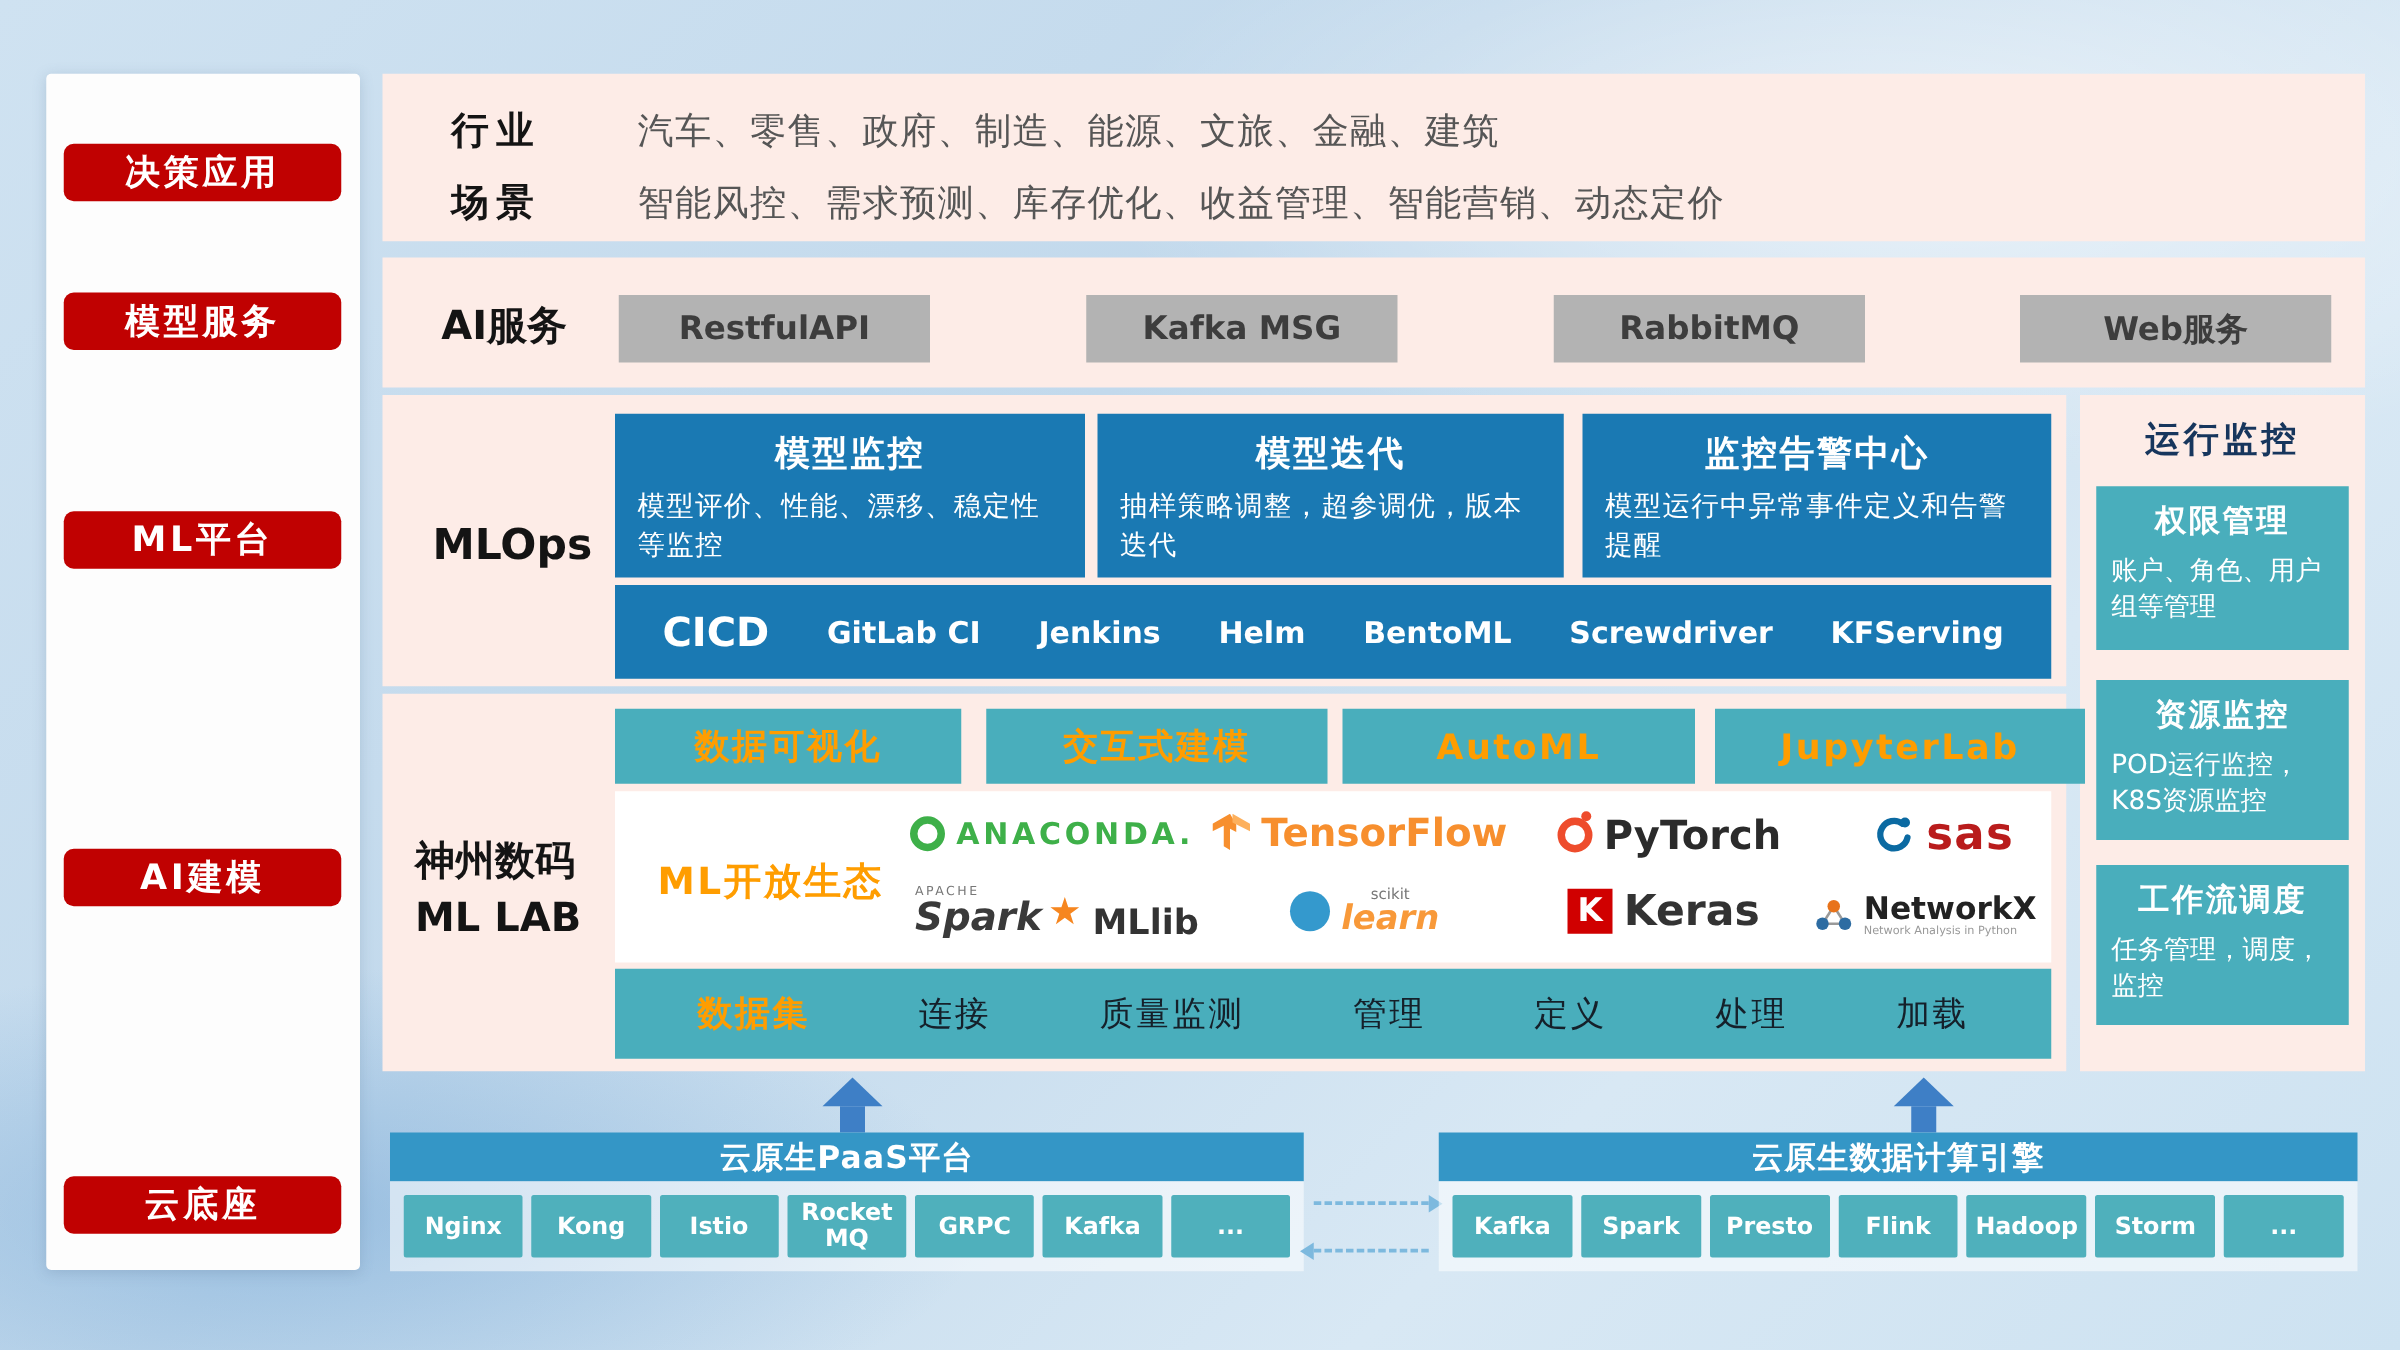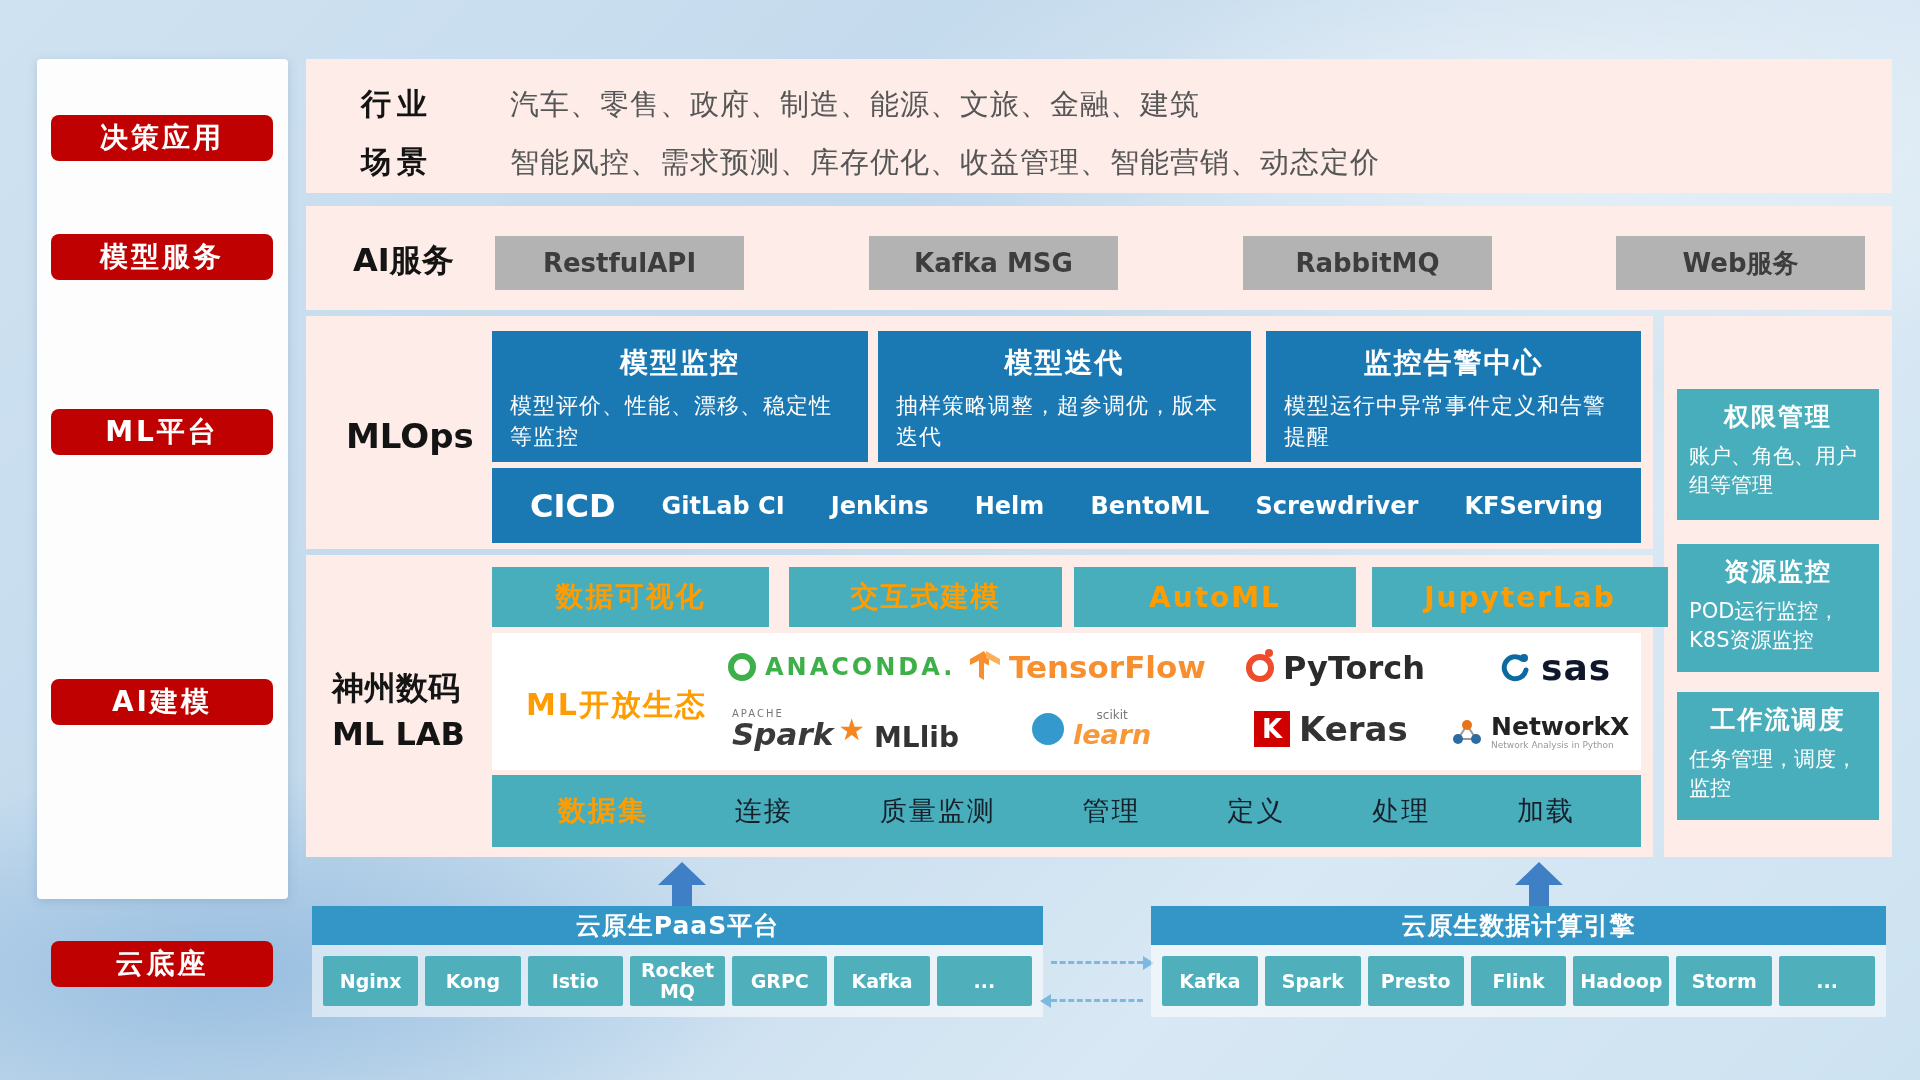--- a/index.html
+++ b/index.html
@@ -6,21 +6,21 @@
   html,body { background:#c6dcee; }
   body { font-family:"DejaVu Sans","Liberation Sans",sans-serif; }
   .stage {
     position:relative; width:1920px; height:1080px; overflow:hidden;
     background:
       radial-gradient(ellipse 900px 320px at 12% 90%, rgba(118,168,214,0.55), transparent 62%),
       radial-gradient(ellipse 1100px 420px at 80% 12%, rgba(255,255,255,0.55), transparent 60%),
       linear-gradient(135deg,#cfe2f1 0%,#c2d9ec 40%,#d8e8f4 72%,#cde2f1 100%);
   }
   
-  .sidebar { position:absolute; left:37px; top:59px; width:251px; height:840px; background:#fdfdfd; border-radius:4px; box-shadow:0 2px 10px rgba(90,120,150,.25); }
+  .sidebar { position:absolute; left:37px; top:59px; width:251px; height:957px; background:#fdfdfd; border-radius:4px; box-shadow:0 2px 10px rgba(90,120,150,.25); }
   .side-btn { position:absolute; left:14px; width:222px; height:46px; background:#c00101; color:#fff; font-size:28px; font-weight:bold; border-radius:8px; display:flex; align-items:center; justify-content:center; letter-spacing:3px; }
   
   .panel { position:absolute; background:#fdece7; }
   .industry-panel { left:306px; top:59px; width:1586px; height:134px; }
   .ind-label { position:absolute; left:55px; font-size:30px; font-weight:bold; color:#141414; letter-spacing:6px; }
   .ind-text { position:absolute; left:204px; font-size:29px; color:#565656; letter-spacing:1px; }
   .aiservice-panel { left:306px; top:206px; width:1586px; height:104px; }
   .ai-label { position:absolute; left:47px; top:33px; font-size:32px; font-weight:bold; color:#141414; }
   .gray-btn { position:absolute; top:30px; width:249px; height:54px; background:#b3b3b3; color:#3d3d3d; font-weight:bold; font-size:26px; display:flex; align-items:center; justify-content:center; }
   
@@ -44,21 +44,21 @@
   .tab-btn { position:absolute; top:12px; height:60px; background:#49aebc; color:#ff9d00; font-size:28px; font-weight:bold; display:flex; align-items:center; justify-content:center; letter-spacing:2px; }
   .logo-box { position:absolute; left:186px; top:78px; width:1149px; height:137px; background:#ffffff; }
   .eco-label { position:absolute; left:34px; top:52px; font-size:30px; font-weight:bold; color:#ff9d00; letter-spacing:2px; }
   .logo { position:absolute; display:flex; align-items:center; gap:9px; }
   .ana-icon { width:28px; height:28px; border:6px solid #3eb049; border-radius:50%; }
   .ana-text { color:#3eb049; font-weight:bold; font-size:24px; letter-spacing:3px; }
   .tf-text { color:#f78f2e; font-weight:bold; font-size:31px; }
   .pt-icon { position:relative; width:28px; height:28px; border:6px solid #ee4c2c; border-radius:50%; }
   .pt-icon::after { content:""; position:absolute; top:-11px; left:13px; width:8px; height:8px; background:#ee4c2c; border-radius:50%; }
   .pt-text { color:#2b2b2b; font-weight:bold; font-size:32px; }
-  .sas-text { color:#0f172a; font-weight:bold; font-size:36px; letter-spacing:1px; }
+  .sas-text { color:#b91c1c; font-weight:bold; font-size:36px; letter-spacing:1px; }
   .spark-stack { display:flex; flex-direction:column; line-height:1; }
   .spark-apache { font-size:10px; color:#777; letter-spacing:2px; }
   .spark-text { font-size:31px; font-weight:bold; font-style:italic; color:#3a3a3a; }
   .spark-star { color:#f6861f; font-size:30px; margin-left:-4px; }
   .mllib-text { font-size:28px; font-weight:bold; color:#333; }
   .sk-dot { width:32px; height:32px; background:#3499cd; border-radius:50%; }
   .sk-stack { display:flex; flex-direction:column; line-height:1; }
   .sk-top { font-size:12px; color:#777; text-align:center; }
   .sk-text { font-size:27px; font-weight:bold; font-style:italic; color:#f89939; }
   .keras-k { width:36px; height:36px; background:#d00000; color:#fff; font-weight:bold; font-size:26px; display:flex; align-items:center; justify-content:center; }
@@ -129,20 +129,21 @@
       <span class="cicd-tool">GitLab CI</span>
       <span class="cicd-tool">Jenkins</span>
       <span class="cicd-tool">Helm</span>
       <span class="cicd-tool">BentoML</span>
       <span class="cicd-tool">Screwdriver</span>
       <span class="cicd-tool">KFServing</span>
     </div>
   </div>
 
   <div class="panel monitor-panel">
+    <div class="monitor-title">运行监控</div>
     <div class="teal-card" style="top:73px;height:131px">
       <div class="teal-card-title">权限管理</div>
       <div class="teal-card-desc">账户、角色、用户组等管理</div>
     </div>
     <div class="teal-card" style="top:228px;height:128px">
       <div class="teal-card-title">资源监控</div>
       <div class="teal-card-desc">POD运行监控，K8S资源监控</div>
     </div>
     <div class="teal-card" style="top:376px;height:128px">
       <div class="teal-card-title">工作流调度</div>

